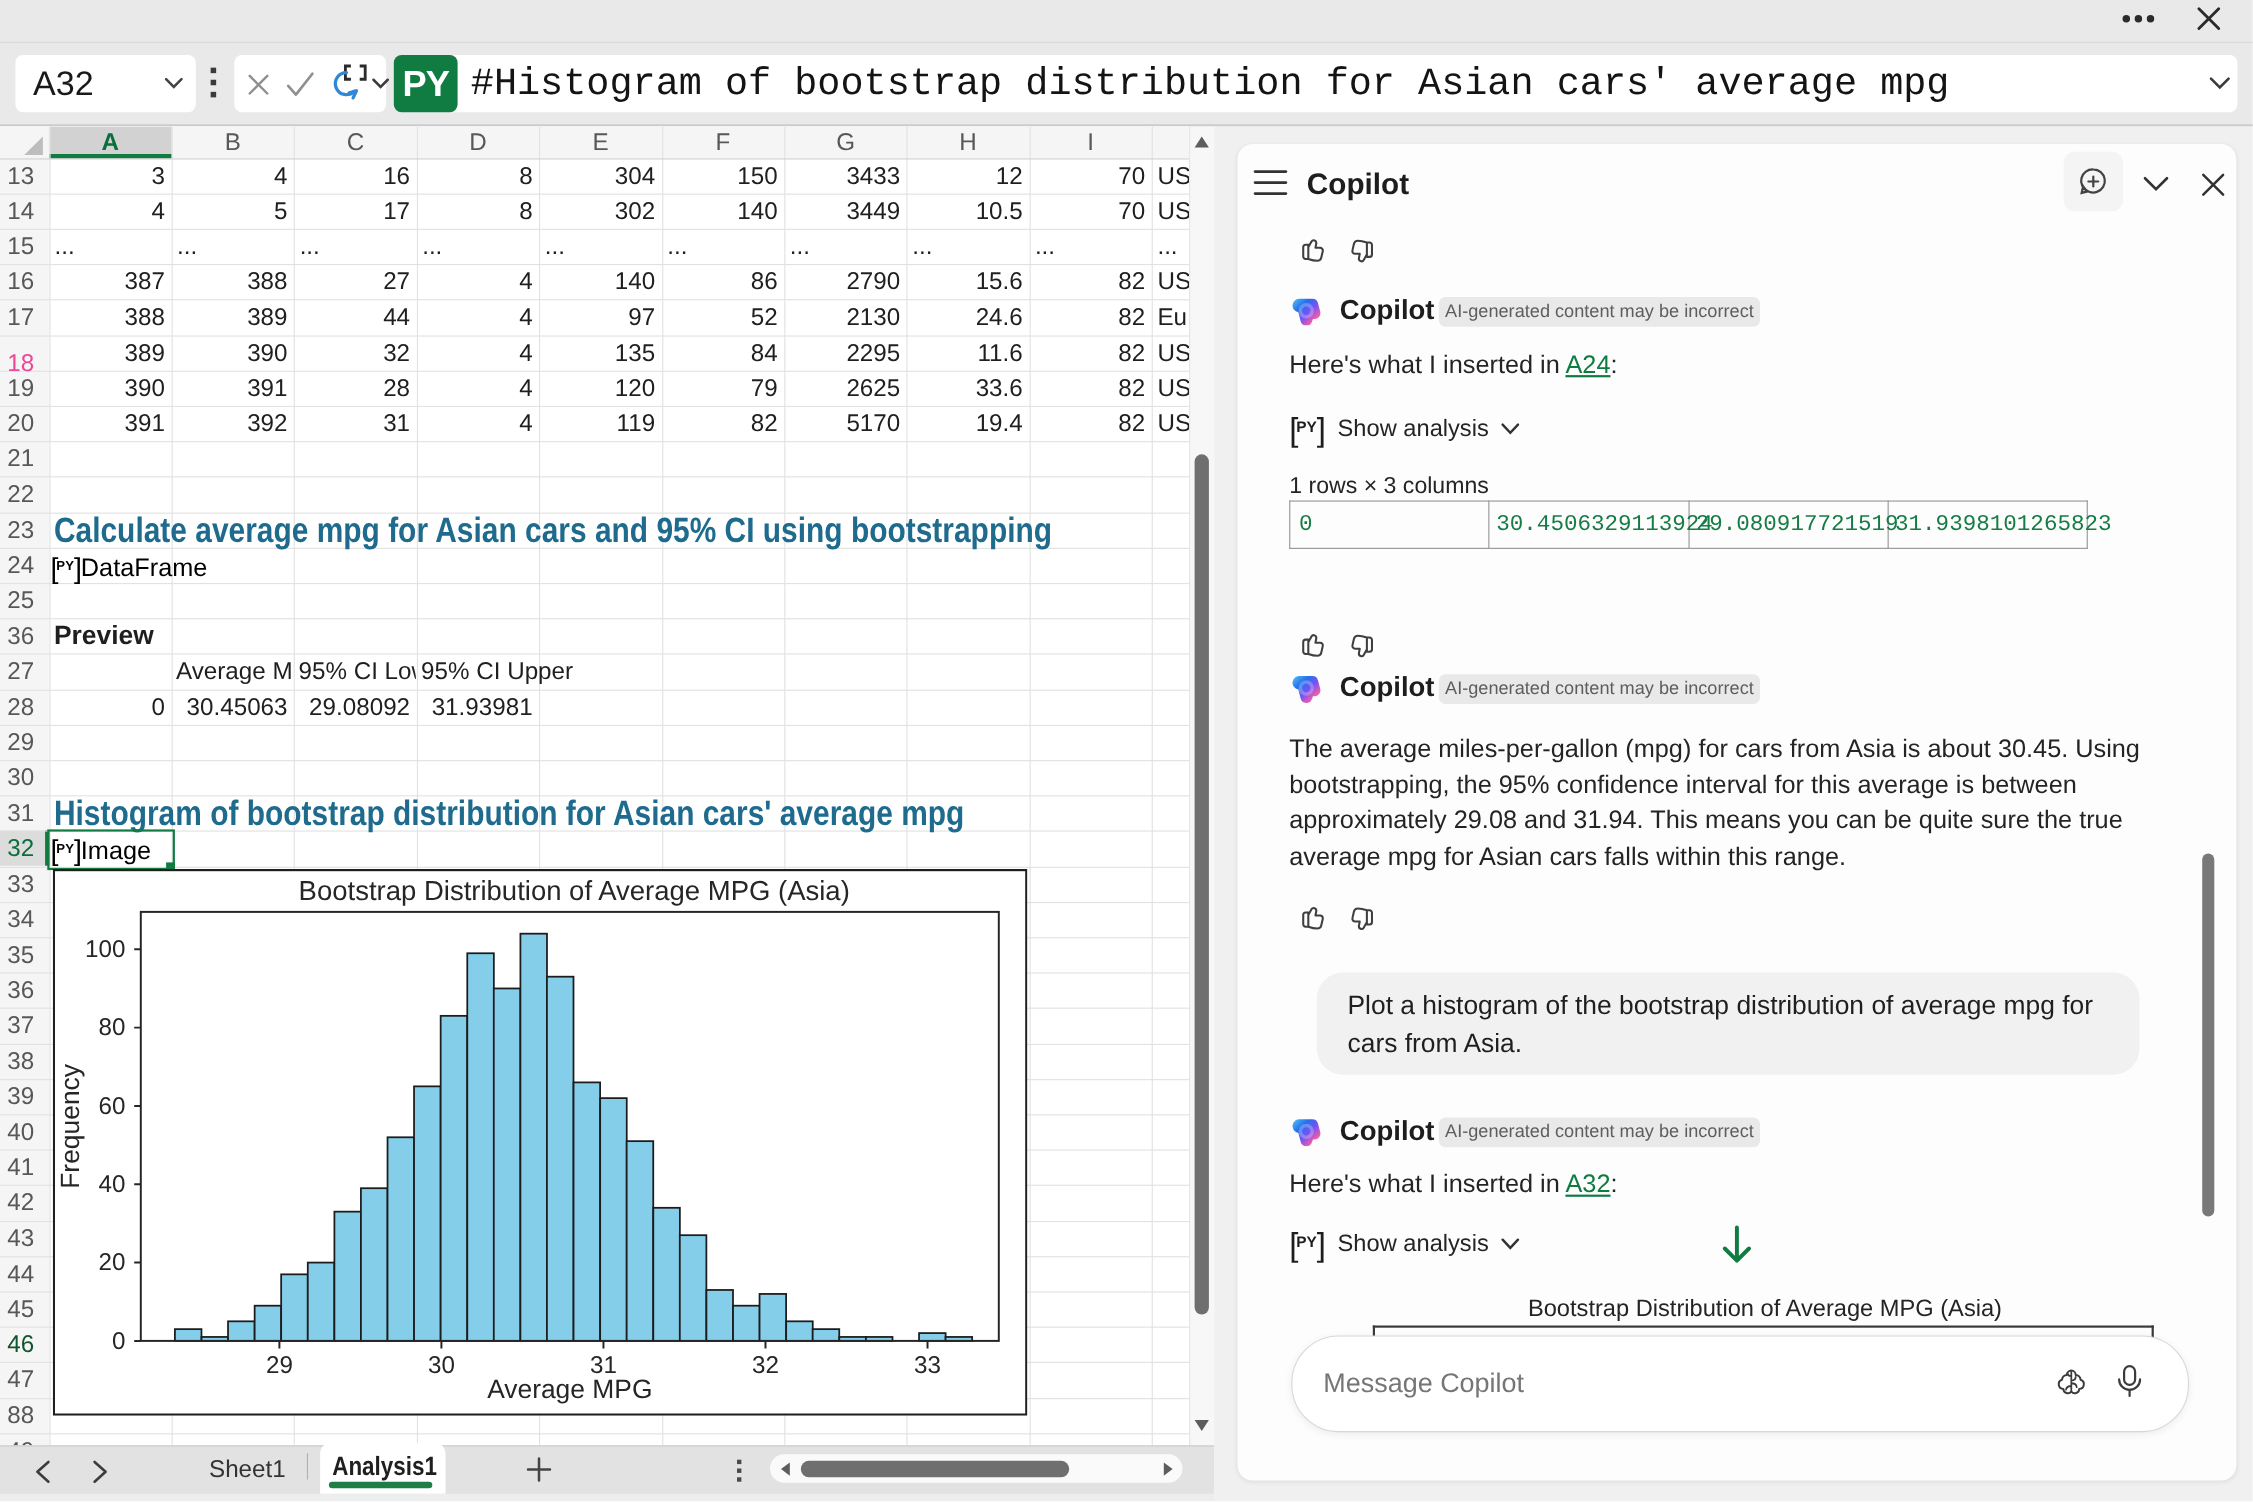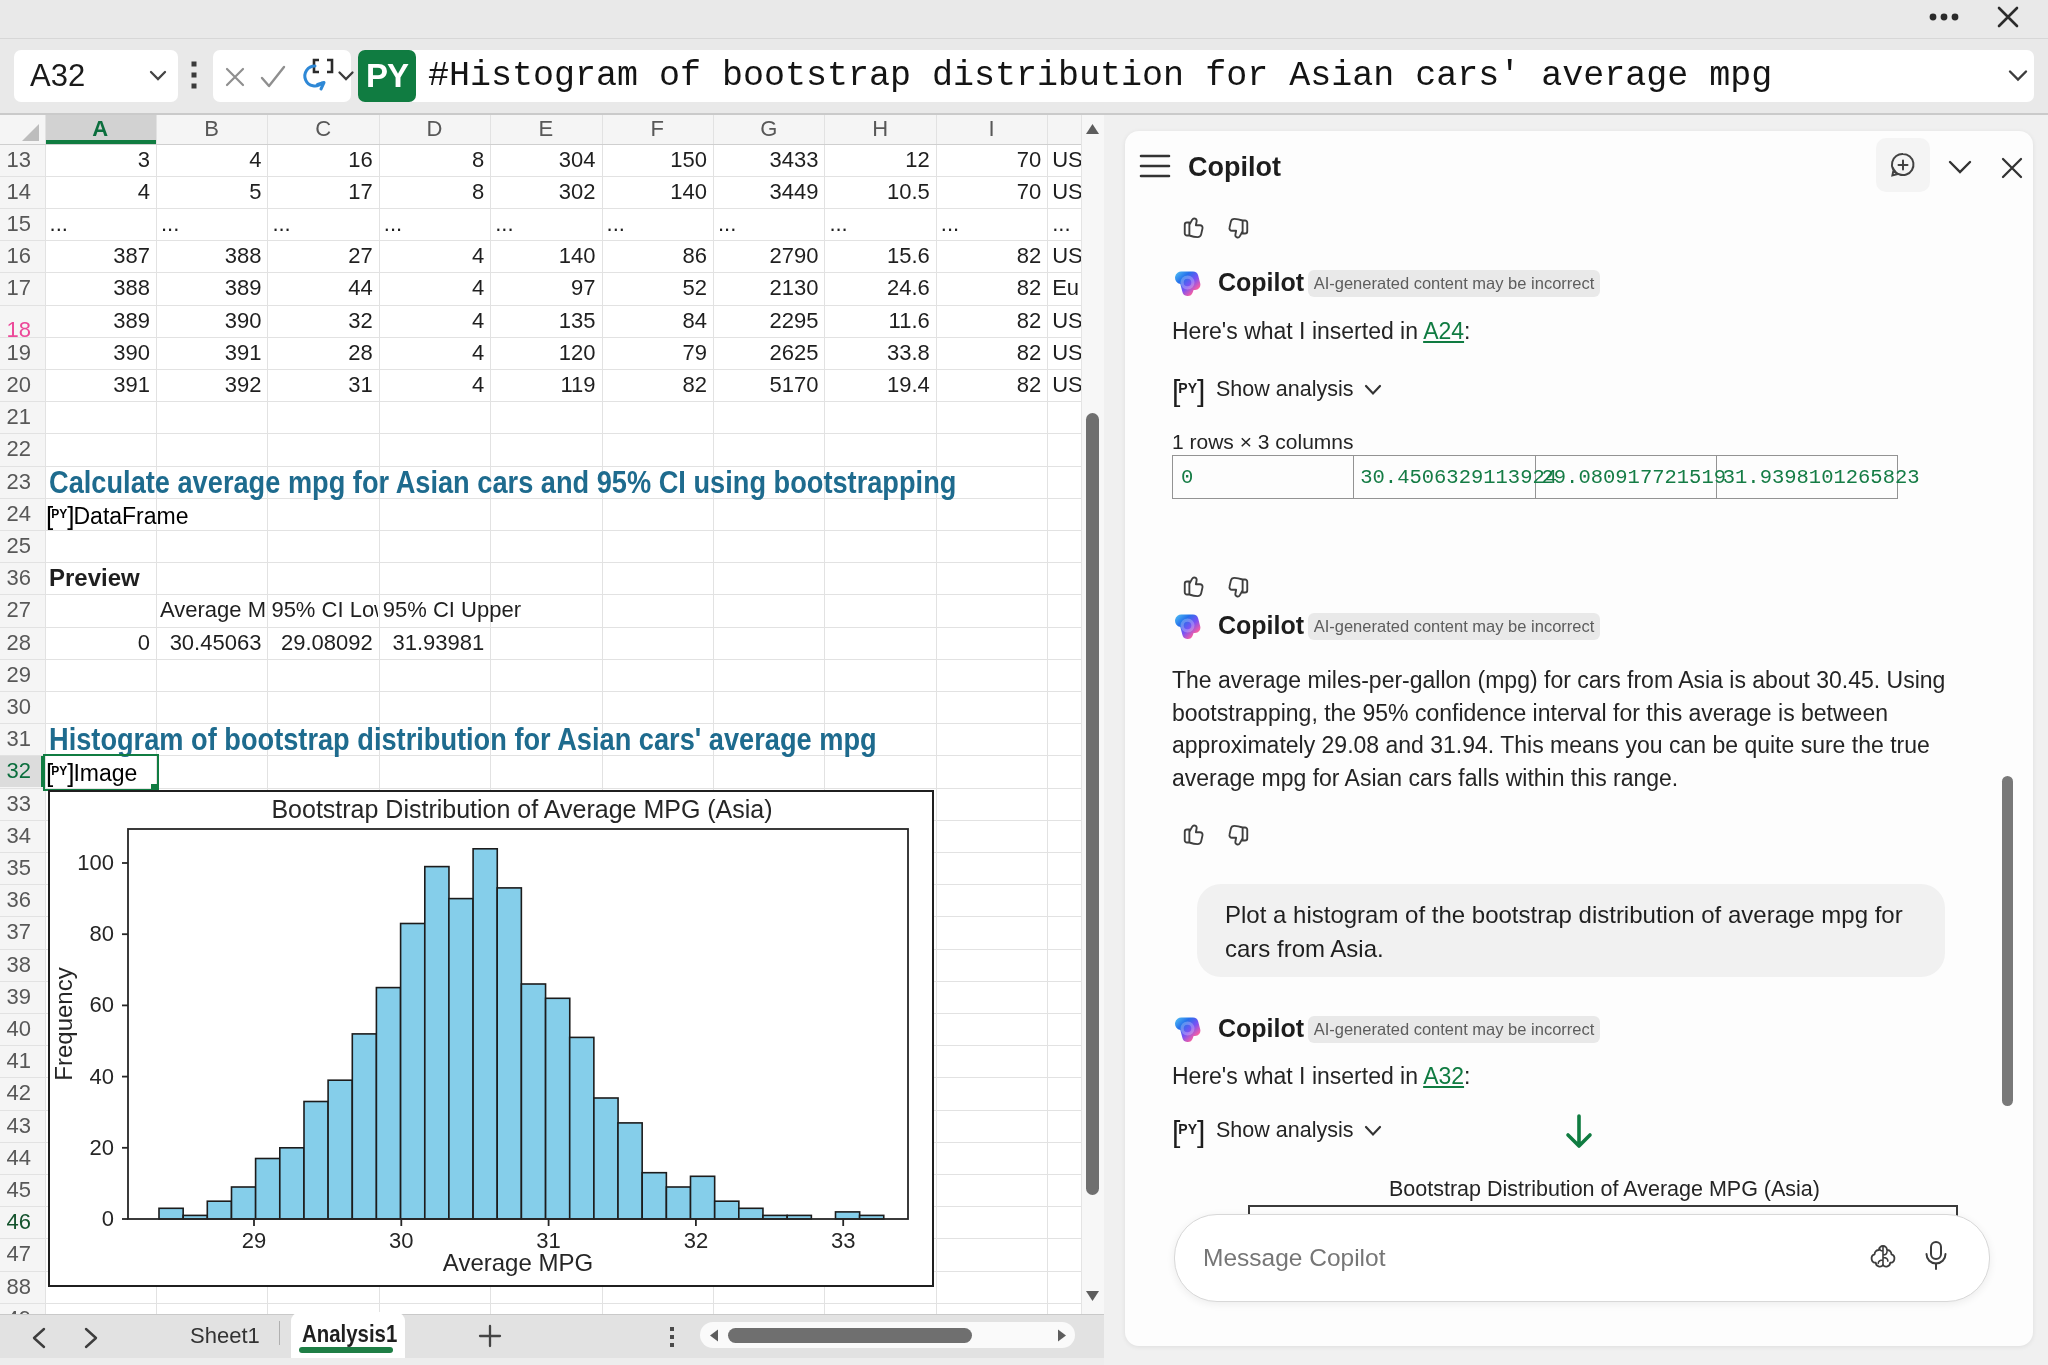--- a/index.html
+++ b/index.html
@@ -212,21 +212,21 @@
 <div class="cell num" style="left:828.4px;top:189.5px;width:101.4px;line-height:32.2px">11.6</div>
 <div class="cell num" style="left:939.8px;top:189.5px;width:101.4px;line-height:32.2px">82</div>
 <div class="cell" style="left:1052.2px;top:189.5px;width:28.8px;line-height:32.2px">US</div>
 <div class="cell num" style="left:48.6px;top:221.7px;width:101.4px;line-height:32.2px">390</div>
 <div class="cell num" style="left:160.0px;top:221.7px;width:101.4px;line-height:32.2px">391</div>
 <div class="cell num" style="left:271.4px;top:221.7px;width:101.4px;line-height:32.2px">28</div>
 <div class="cell num" style="left:382.8px;top:221.7px;width:101.4px;line-height:32.2px">4</div>
 <div class="cell num" style="left:494.2px;top:221.7px;width:101.4px;line-height:32.2px">120</div>
 <div class="cell num" style="left:605.6px;top:221.7px;width:101.4px;line-height:32.2px">79</div>
 <div class="cell num" style="left:717.0px;top:221.7px;width:101.4px;line-height:32.2px">2625</div>
-<div class="cell num" style="left:828.4px;top:221.7px;width:101.4px;line-height:32.2px">33.8</div>
+<div class="cell num" style="left:828.4px;top:221.7px;width:101.4px;line-height:32.2px">33.6</div>
 <div class="cell num" style="left:939.8px;top:221.7px;width:101.4px;line-height:32.2px">82</div>
 <div class="cell" style="left:1052.2px;top:221.7px;width:28.8px;line-height:32.2px">US</div>
 <div class="cell num" style="left:48.6px;top:253.9px;width:101.4px;line-height:32.2px">391</div>
 <div class="cell num" style="left:160.0px;top:253.9px;width:101.4px;line-height:32.2px">392</div>
 <div class="cell num" style="left:271.4px;top:253.9px;width:101.4px;line-height:32.2px">31</div>
 <div class="cell num" style="left:382.8px;top:253.9px;width:101.4px;line-height:32.2px">4</div>
 <div class="cell num" style="left:494.2px;top:253.9px;width:101.4px;line-height:32.2px">119</div>
 <div class="cell num" style="left:605.6px;top:253.9px;width:101.4px;line-height:32.2px">82</div>
 <div class="cell num" style="left:717.0px;top:253.9px;width:101.4px;line-height:32.2px">5170</div>
 <div class="cell num" style="left:828.4px;top:253.9px;width:101.4px;line-height:32.2px">19.4</div>

